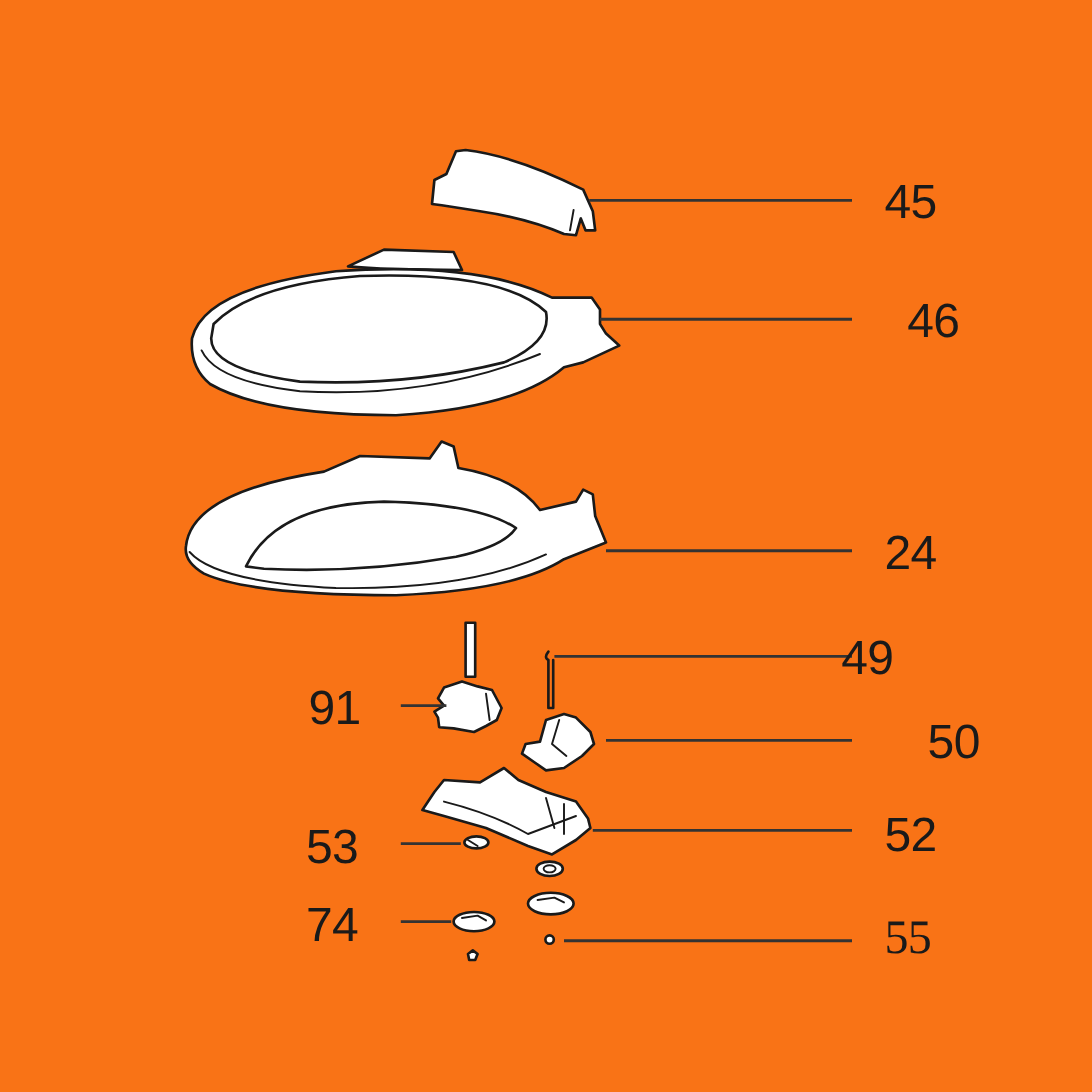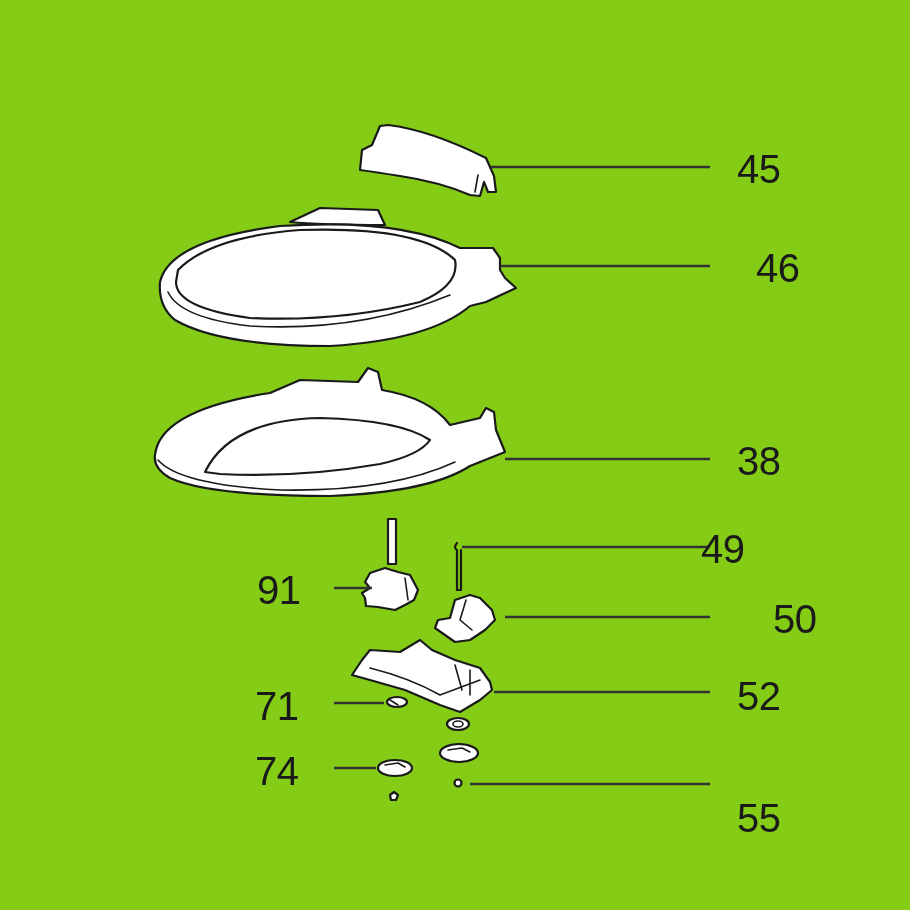--- a/index.html
+++ b/index.html
@@ -1,16 +1,16 @@
 <!DOCTYPE html>
 <html><head>
   <meta charset="utf-8">
   <style>
     html, body { margin: 0; padding: 0; background: #ffffff; }
-    .canvas { position: relative; width: 910px; height: 910px; background: #84cc16; overflow: hidden; }
+    .canvas { position: relative; width: 910px; height: 910px; background: #f97316; overflow: hidden; }
     svg.parts { position: absolute; left: 0; top: 0; width: 910px; height: 910px; }
     .lbl { position: absolute; font-family: "Liberation Sans", sans-serif; font-size: 40px; color: #1a1a1a; line-height: 1; letter-spacing: -0.5px; }
     .stroke { fill: none; stroke: #1a1a1a; stroke-width: 2.2; stroke-linejoin: round; stroke-linecap: round; }
     .thin { fill: none; stroke: #1a1a1a; stroke-width: 1.6; stroke-linejoin: round; stroke-linecap: round; }
     .leader { stroke: #333333; stroke-width: 2.4; }
     .fillw { fill: #ffffff; }
   </style>
 </head>
 <body>
 
@@ -84,21 +84,21 @@
     </g>
 
     <g>
       <circle class="stroke fillw" cx="458" cy="783" r="3.5"></circle>
       <line class="leader" x1="470" y1="784" x2="710" y2="784"></line>
     </g>
   </svg>
 
   <span class="lbl" style="left:737px; top:149px;">45</span>
   <span class="lbl" style="left:737px; top:248px;margin-left:19px;">46</span>
-  <span class="lbl" style="left:737px; top:441px;">38</span>
+  <span class="lbl" style="left:737px; top:441px;">24</span>
   <span class="lbl" style="left:701px; top:529px;">49</span>
   <span class="lbl" style="left:737px; top:599px;margin-left:36px;">50</span>
   <span class="lbl" style="left:257px; top:570px;">91</span>
   <span class="lbl" style="left:737px; top:676px;text-align:center;">52</span>
-  <span class="lbl" style="left:255px; top:686px;">71</span>
+  <span class="lbl" style="left:255px; top:686px;">53</span>
   <span class="lbl" style="left:255px; top:751px;">74</span>
-  <span class="lbl" style="left:737px; top:798px;">55</span>
+  <span class="lbl" style="left:737px; top:761px;font-family:Liberation Serif, serif;">55</span>
 </div>
 
 </body></html>

